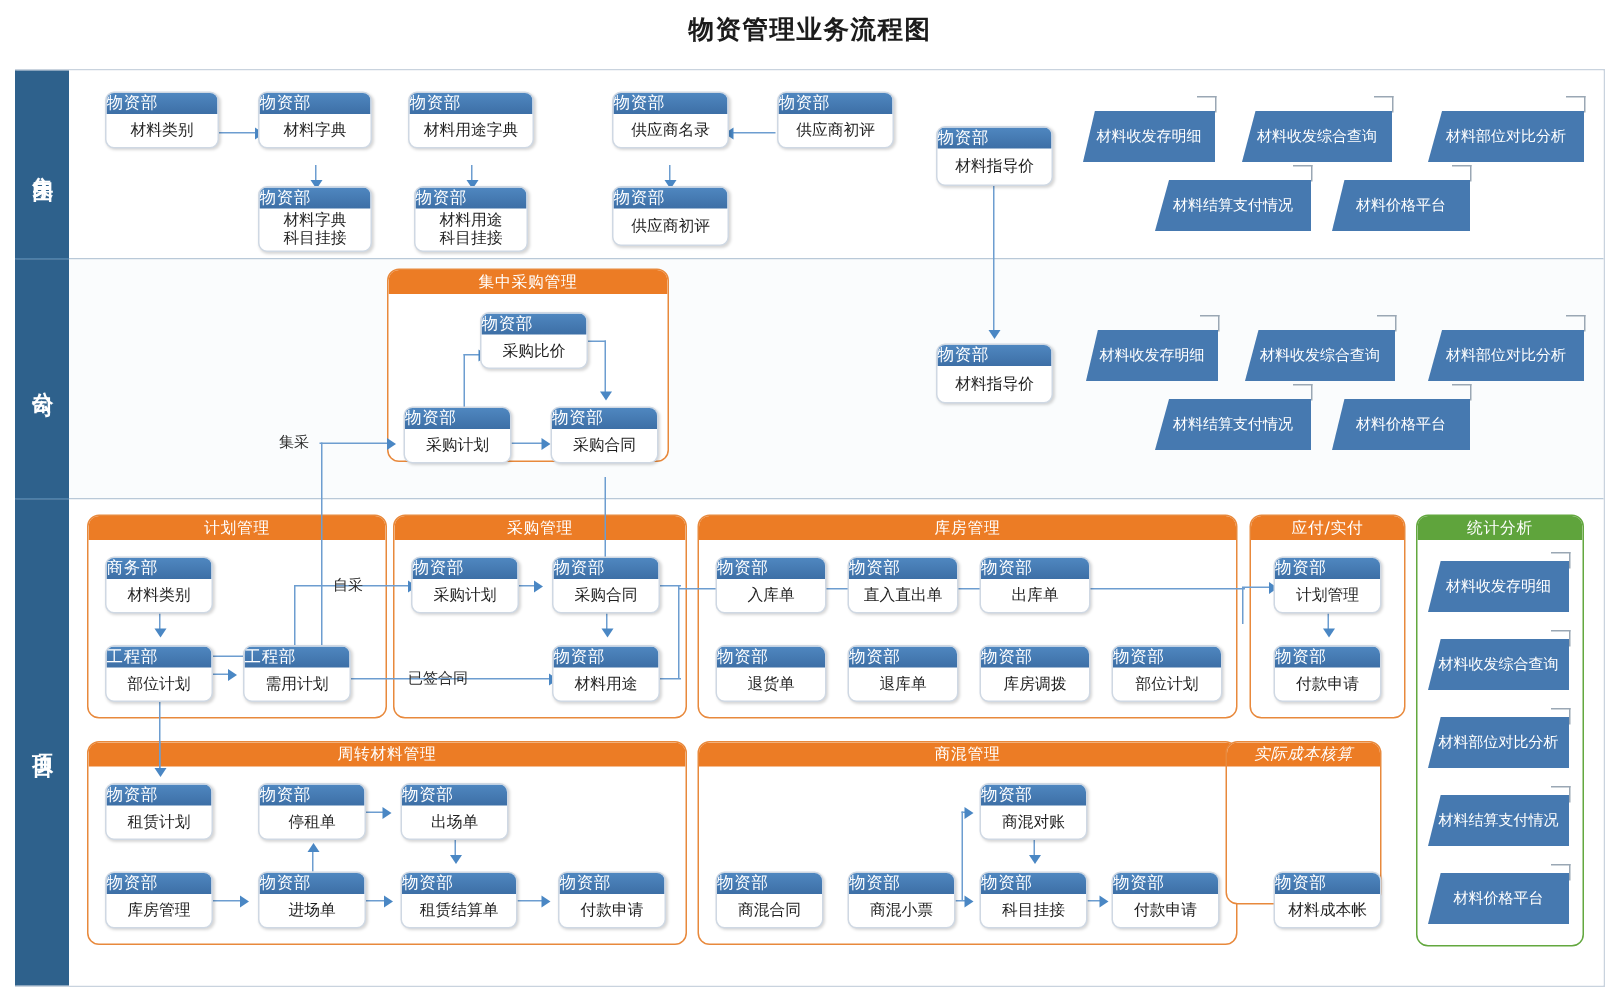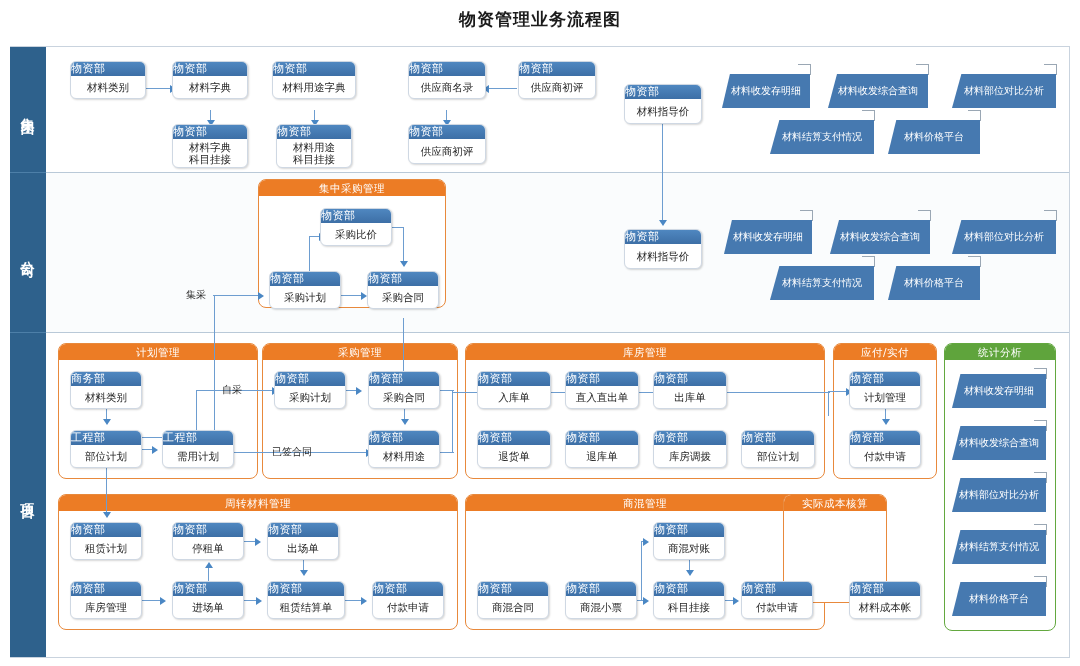--- a/index.html
+++ b/index.html
@@ -432,21 +432,21 @@
 
   <div class="bracket" style="left:1034px;top:576px;width:12px;height:10px;"></div>
   <div class="report" style="left:952px;top:582px;width:94px;height:34px;">材料价格平台</div>
 
   <div class="panel" style="left:58px;top:494px;width:400px;height:136px;">
     <div class="ph">周转材料管理</div>
   </div>
   <div class="panel" style="left:465px;top:494px;width:360px;height:136px;">
     <div class="ph">商混管理</div>
   </div>
-  <div class="panel" style="left:783px;top:494px;width:104px;height:109px;">
+  <div class="panel" style="left:817px;top:494px;width:104px;height:109px;font-style:italic;">
     <div class="ph">实际成本核算</div>
   </div>
 
   <div class="ln v" style="left:106px;top:494px;height:22px;"></div>
   <div class="ln h" style="left:106px;top:437px;width:108px;"></div>
   <div class="ln v" style="left:106px;top:437px;height:79px;"></div>
   <div class="arw d" style="left:102.7px;top:512px;"></div>
 
   <div class="node" style="left:70px;top:522px;width:72px;height:38px;">
     <div class="hd">物资部</div>

